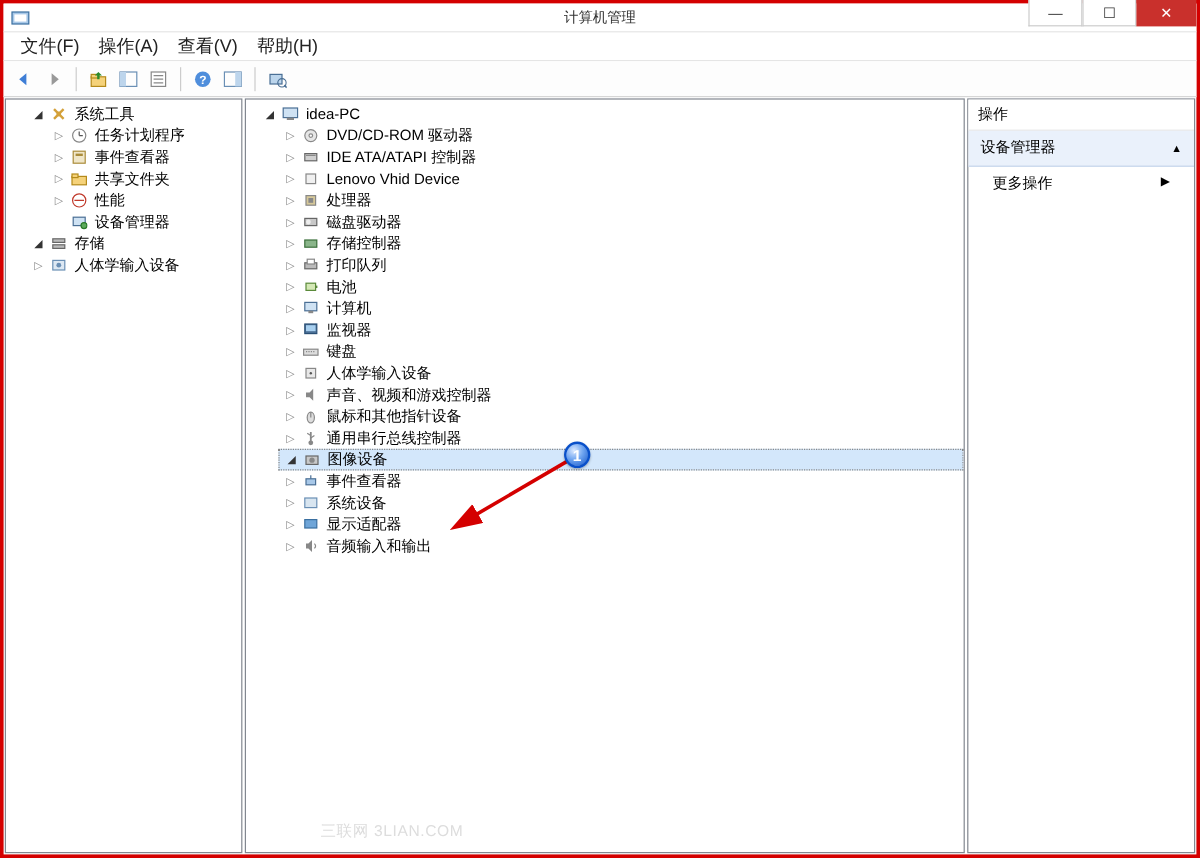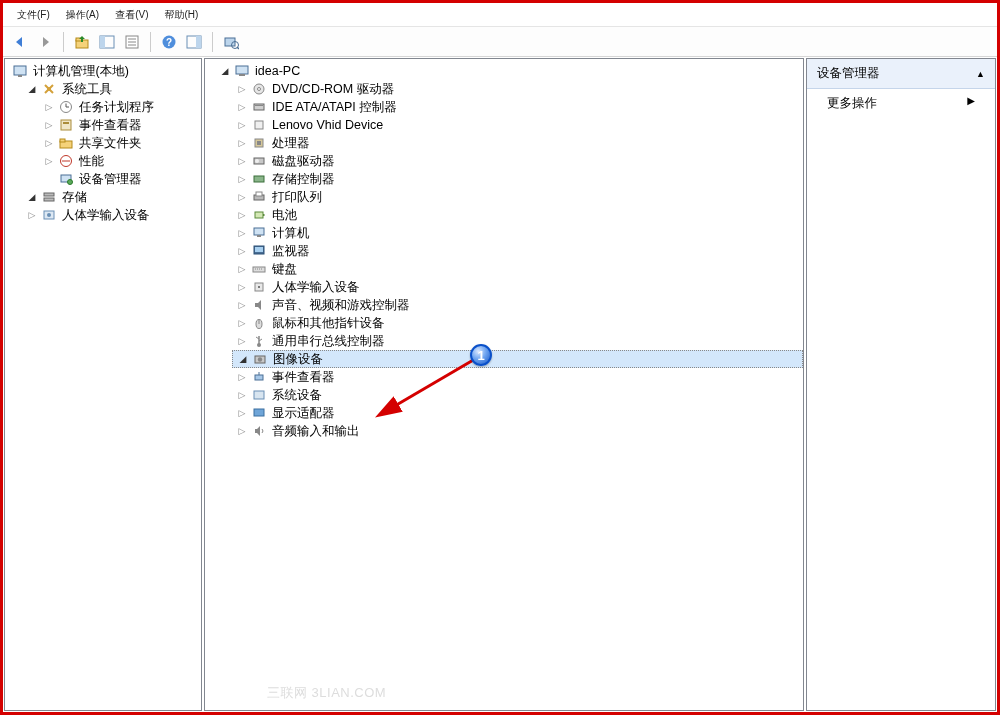--- a/index.html
+++ b/index.html
@@ -5,21 +5,21 @@
 * { box-sizing: border-box; margin: 0; padding: 0; font-family: "Microsoft YaHei", "SimSun", Tahoma, sans-serif; }
 body { background: #fff; width: 1000px; height: 715px; overflow: hidden; position: relative; }
 .window { width: 1000px; height: 715px; border: 3px solid #d40000; background: #fff; display: flex; flex-direction: column; position: relative; }
 .titlebar { height: 24px; background: #fff; display: flex; align-items: center; position: relative; border-bottom: 1px solid #e5e5e5; }
 .titlebar .app-icon { width: 16px; height: 16px; margin-left: 6px; display: inline-block; }
 .titlebar .title { position: absolute; left: 50%; transform: translateX(-50%); font-size: 12px; color: #333; }
 .win-controls { position: absolute; right: 0; top: -3px; display: flex; }
 .win-btn { width: 45px; height: 22px; display: flex; align-items: center; justify-content: center; font-size: 12px; cursor: default; }
 .win-min, .win-max { background: #fff; color: #333; border: 1px solid #ccc; border-top: none; }
 .win-close { background: #c9302c; color: #fff; width: 50px; }
-.menubar { height: 24px; background: #fff; display: flex; align-items: center; padding: 0 6px; font-size: 10px; color: #222; border-bottom: 1px solid #e5e5e5; }
+.menubar { height: 24px; background: #fff; display: flex; align-items: center; padding: 0 6px; font-size: 15px; color: #222; border-bottom: 1px solid #e5e5e5; }
 .menubar .menu-item { padding: 2px 8px; cursor: default; }
 .toolbar { height: 30px; background: #fdfdfd; display: flex; align-items: center; padding: 0 6px; border-bottom: 1px solid #d6d6d6; gap: 3px; }
 .tool-btn { width: 22px; height: 22px; display: flex; align-items: center; justify-content: center; cursor: default; }
 .tool-sep { width: 1px; height: 20px; background: #ccc; margin: 0 4px; }
 .panes { flex: 1; display: flex; overflow: hidden; }
 .left-pane { width: 198px; border: 1px solid #828790; margin: 1px; background: #fff; overflow: auto; font-size: 12.5px; padding: 3px 0; }
 .center-pane { flex: 1; border: 1px solid #828790; margin: 1px; background: #fff; overflow: auto; font-size: 12.5px; padding: 3px 0; position: relative; }
 .right-pane { width: 190px; border: 1px solid #828790; margin: 1px; background: #fff; font-size: 12.5px; display: flex; flex-direction: column; }
 .right-header { background: #fff; padding: 4px 8px; border-bottom: 1px solid #e5e5e5; font-weight: 400; }
 .right-section { background: #eaf1fb; padding: 6px 10px; border-bottom: 1px solid #c5d5ea; display: flex; justify-content: space-between; align-items: center; }
@@ -37,20 +37,34 @@
 .highlight-box { border: 2px solid #d40000; padding: 0 2px; display: inline-block; }
 .annotation { position: absolute; pointer-events: none; }
 .marker-circle { width: 22px; height: 22px; border-radius: 50%; border: 2px solid #0a50c9; background: radial-gradient(circle at 35% 30%, #dbe9ff 0%, #6ea4f0 45%, #1455c8 100%); color: #fff; font-weight: bold; font-size: 13px; display: flex; align-items: center; justify-content: center; position: absolute; box-shadow: 0 1px 2px rgba(0,0,0,0.3); }
 .arrow-svg { position: absolute; }
 </style>
 </head>
 <body>
 
 <div class="window">
 
+  <div class="titlebar">
+    <span class="app-icon">
+      <svg width="16" height="16" viewBox="0 0 16 16">
+          <rect x="1" y="3" width="14" height="10" fill="#a8c8e8" stroke="#3a6fa0"></rect>
+          <rect x="3" y="5" width="10" height="6" fill="#fff"></rect>
+        </svg>
+    </span>
+    <span class="title">计算机管理</span>
+    <div class="win-controls">
+      <div class="win-btn win-min">—</div>
+      <div class="win-btn win-max">☐</div>
+      <div class="win-btn win-close">✕</div>
+    </div>
+  </div>
 
   <div class="menubar">
     <span class="menu-item">文件(F)</span>
     <span class="menu-item">操作(A)</span>
     <span class="menu-item">查看(V)</span>
     <span class="menu-item">帮助(H)</span>
   </div>
 
   <div class="toolbar">
     <div class="tool-btn">
@@ -105,29 +119,20 @@
           <circle cx="12" cy="11" r="3.5" fill="none" stroke="#4a6f95"></circle>
           <line x1="14" y1="13" x2="16" y2="15" stroke="#4a6f95" stroke-width="1.5"></line>
         </svg>
       </div>
   </div>
 
   <div class="panes">
 
     <div class="left-pane">
       <div class="tree-node">
-        <div class="node-row">
-          <span class="node-icon">
-              <svg width="14" height="14" viewBox="0 0 14 14">
-                <rect x="1" y="2" width="12" height="9" fill="#cfe2f3" stroke="#4a6f95"></rect>
-                <rect x="5" y="11" width="4" height="2" fill="#888"></rect>
-              </svg>
-            </span>
-          <span class="node-label">计算机管理(本地)</span>
-        </div>
         <div class="children">
           <div class="node-row">
             <span class="arrow expanded">◢</span>
             <span class="node-icon">
                 <svg width="14" height="14" viewBox="0 0 14 14">
                   <path d="M3 3 L11 11 M11 3 L3 11" stroke="#d4a13a" stroke-width="2"></path>
                   <circle cx="7" cy="7" r="2" fill="#d4a13a"></circle>
                 </svg>
               </span>
             <span class="node-label">系统工具</span>
@@ -435,20 +440,21 @@
         </svg>
         <div class="marker-circle" style="left:95px; top:-5px;">
             <span>1</span>
           </div>
       </div>
 
       <div class="watermark">三联网 3LIAN.COM</div>
     </div>
 
     <div class="right-pane">
+      <div class="right-header">操作</div>
       <div class="right-section">
         <span>设备管理器</span>
         <span style="font-size:9px">▲</span>
       </div>
       <div class="right-action">
         <span>更多操作</span>
         <span style="font-size:10px">▶</span>
       </div>
     </div>
 

